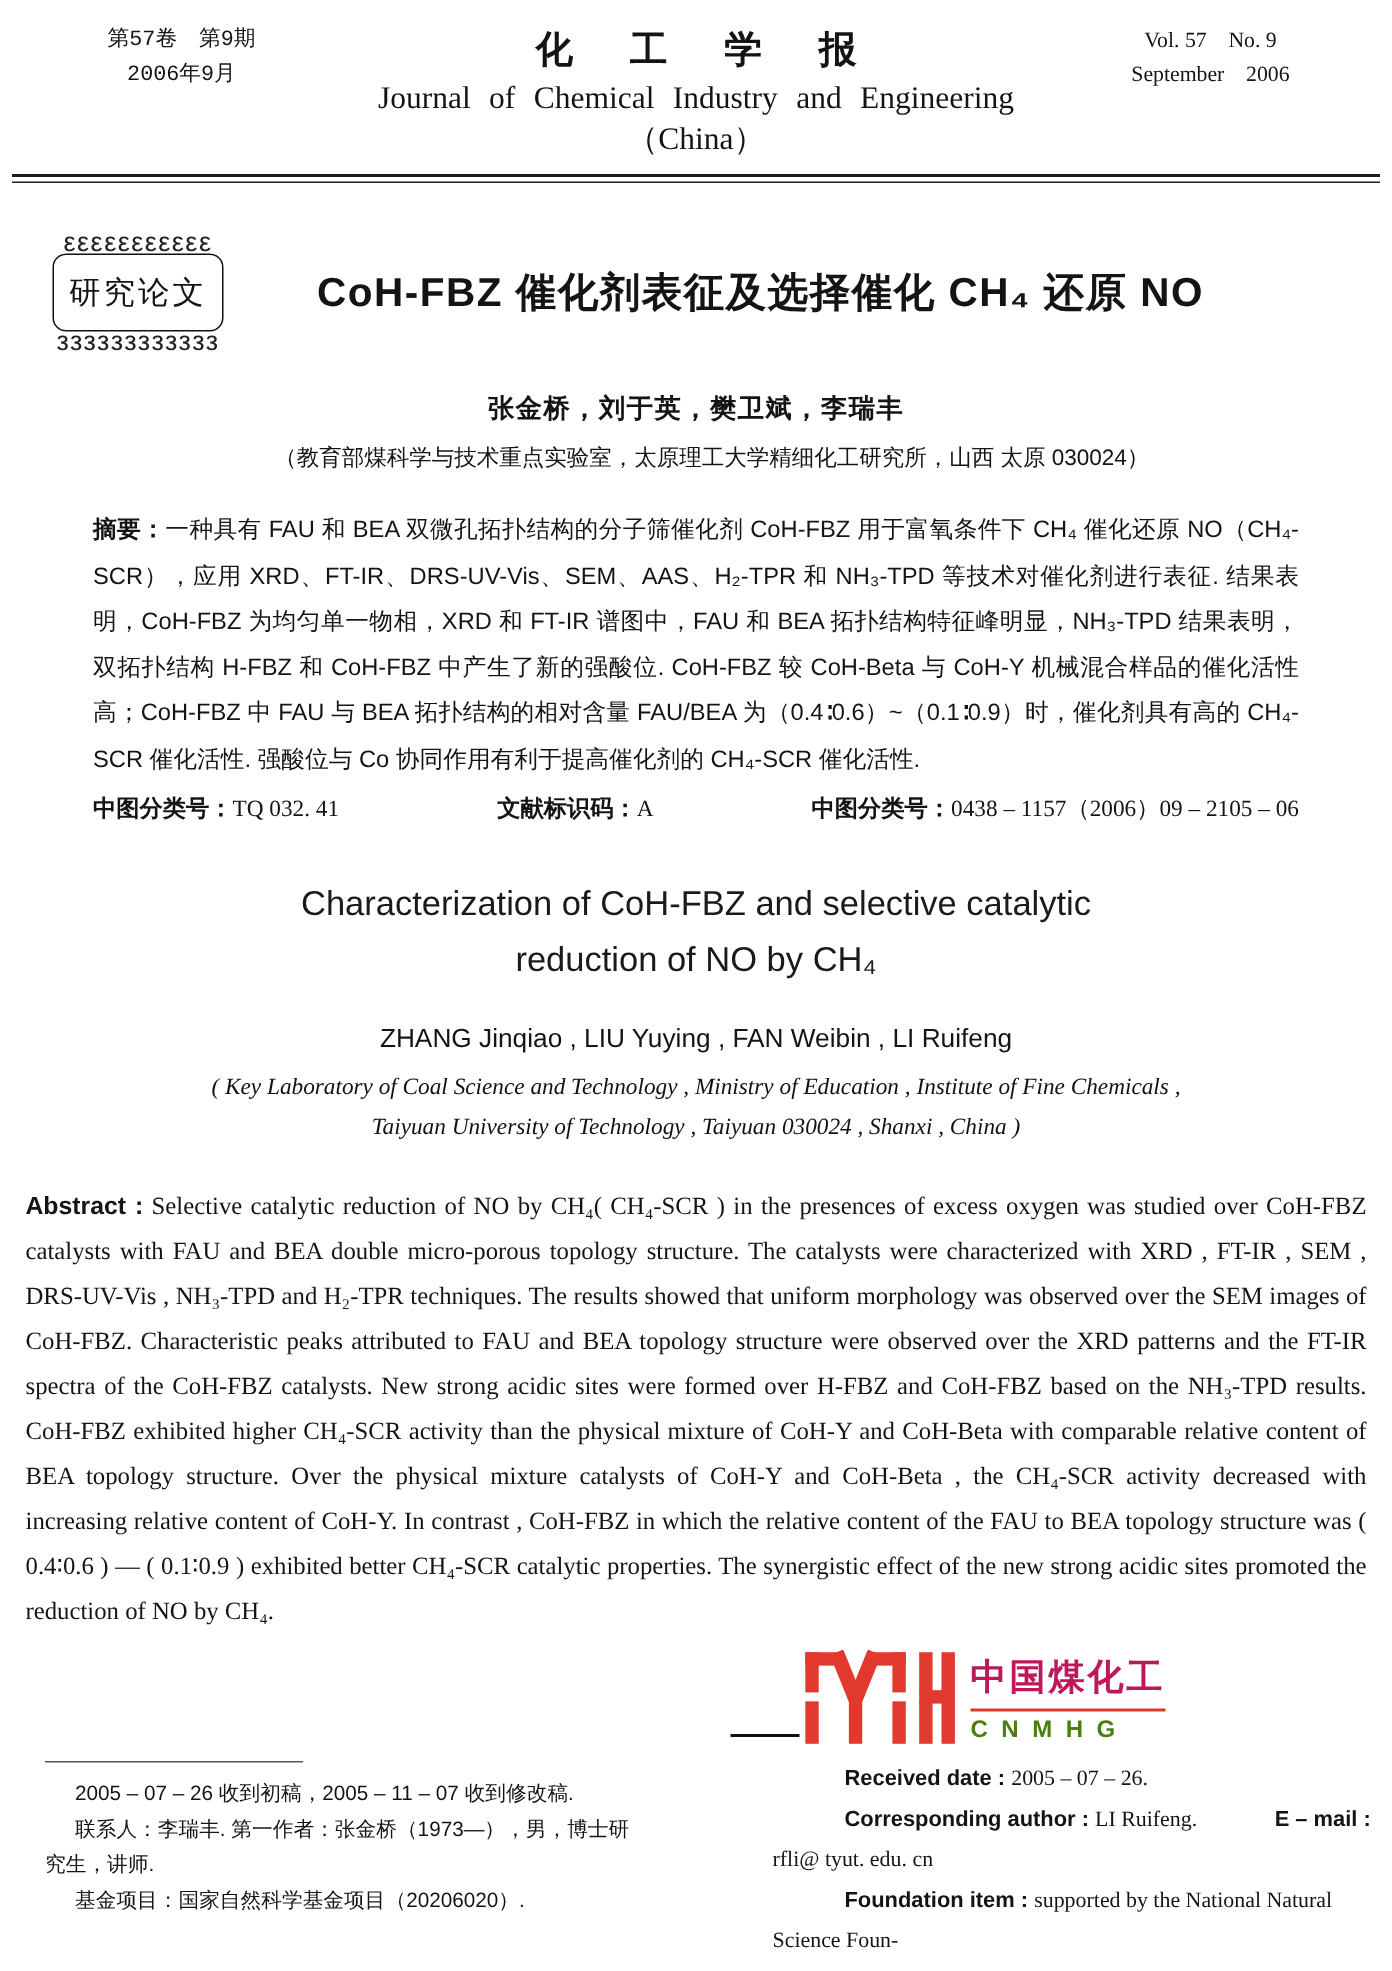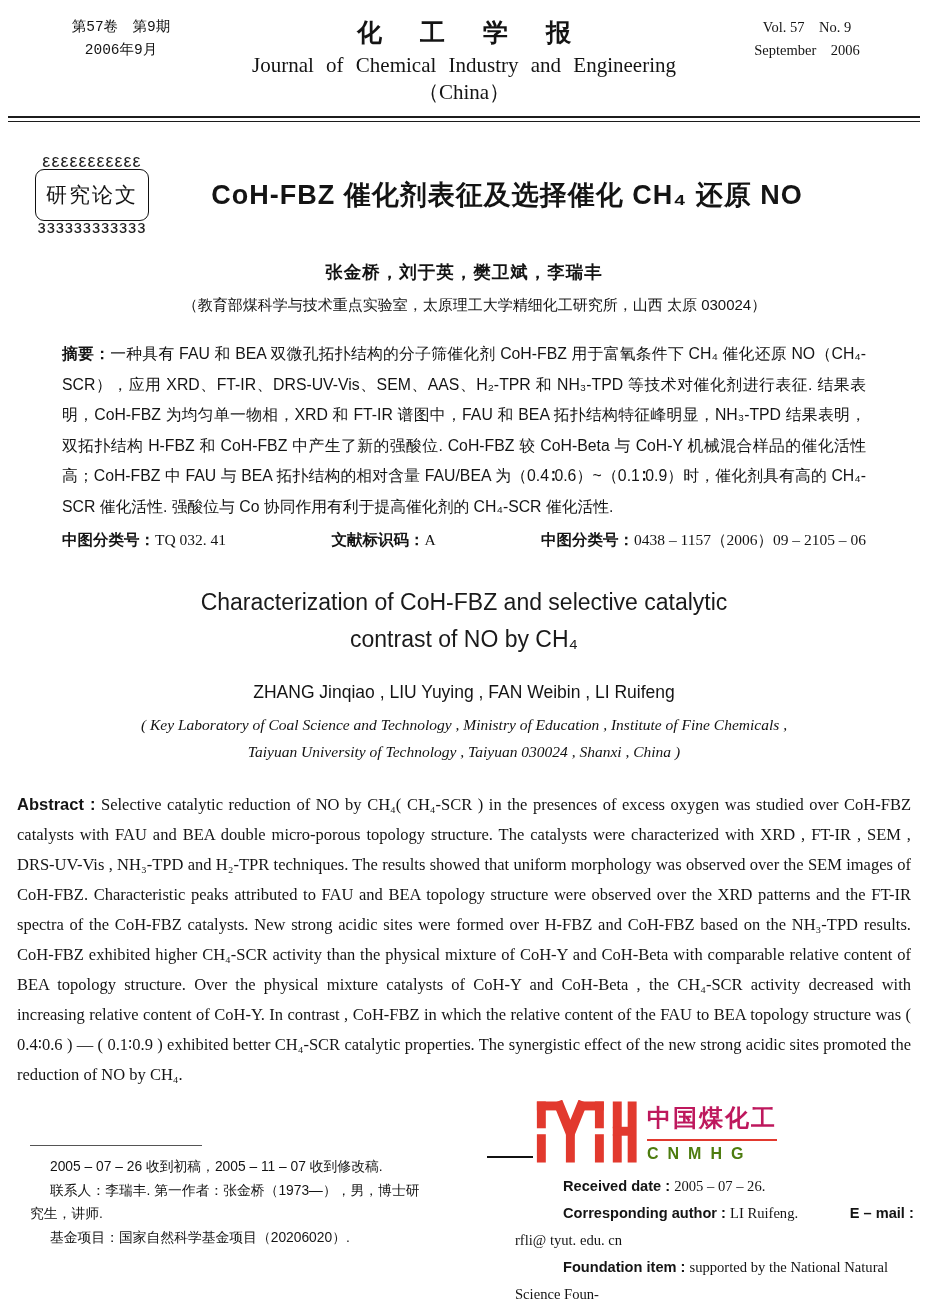--- a/index.html
+++ b/index.html
@@ -43,21 +43,21 @@
             font-style:italic;font-size:15.5px;line-height:27px;color:#111;}
 
   .en-abstract{margin:24px 17px 0 17px;font-family:"Liberation Serif",serif;
                font-size:16.5px;line-height:30px;text-align:justify;}
   .en-abstract .lbl,.en-kw .lbl{font-family:"Liberation Sans",sans-serif;font-weight:bold;
                font-style:normal;font-size:16.5px;}
   .en-kw{margin:16px 17px 0 17px;font-family:"Liberation Serif",serif;font-size:16.5px;}
 
   
   .bottom{position:absolute;left:0;top:1100px;width:928px;height:214px;}
-  .fn-left{position:absolute;left:30px;top:45px;width:438px;font-size:13.8px;line-height:23.5px;}
+  .fn-left{position:absolute;left:30px;top:74px;width:438px;font-size:13.8px;line-height:23.5px;}
   .fn-sep{border-top:1.2px solid #555;width:172px;margin-bottom:9px;}
   .fn-left .ind{padding-left:20px;}
   .fn-right{position:absolute;left:487px;top:0;width:430px;}
   .fn-right-lines{margin-top:9px;font-family:"Liberation Serif",serif;font-size:14.6px;line-height:27px;}
   .fn-right-lines .lbl{font-family:Liberation Sans, sans-serif;font-weight:bold;margin-left:48px;}
   .fn-right-lines .ind{padding-left:28px;}
 
   
   .logo-row{display:flex;align-items:flex-start;}
   .logo-line{width:46px;border-top:2px solid #111;margin-top:56px;}
@@ -104,21 +104,21 @@
 
 
   <div class="cn-class">
     <span><b>中图分类号：</b><span class="val">TQ 032. 41</span></span>
     <span><b>文献标识码：</b><span class="val">A</span></span>
     <span><b>中图分类号：</b><span class="val">0438 – 1157（2006）09 – 2105 – 06</span></span>
   </div>
 
   <div class="en-title">
     <div>Characterization of CoH-FBZ and selective catalytic</div>
-    <div>contrast of NO by CH₄</div>
+    <div>reduction of NO by CH₄</div>
   </div>
   <div class="en-authors">ZHANG Jinqiao , LIU Yuying , FAN Weibin , LI Ruifeng</div>
   <div class="en-affil">
     <div>( Key Laboratory of Coal Science and Technology , Ministry of Education , Institute of Fine Chemicals ,</div>
     <div>Taiyuan University of Technology , Taiyuan 030024 , Shanxi , China )</div>
   </div>
 
   <p class="en-abstract"><span class="lbl">Abstract :</span> <span>Selective catalytic reduction of NO by CH₄( CH₄-SCR ) in the presences of excess oxygen was studied over CoH-FBZ catalysts with FAU and BEA double micro-porous topology structure.  The catalysts were characterized with XRD , FT-IR , SEM , DRS-UV-Vis , NH₃-TPD and H₂-TPR techniques.  The results showed that uniform morphology was observed over the SEM images of CoH-FBZ. Characteristic peaks attributed to FAU and BEA topology structure were observed over the XRD patterns and the FT-IR spectra of the CoH-FBZ catalysts. New strong acidic sites were formed over H-FBZ and CoH-FBZ based on the NH₃-TPD results. CoH-FBZ exhibited higher CH₄-SCR activity than the physical mixture of CoH-Y and CoH-Beta with comparable relative content of BEA topology structure. Over the physical mixture catalysts of CoH-Y and CoH-Beta , the CH₄-SCR activity decreased with increasing relative content of CoH-Y. In contrast , CoH-FBZ in which the relative content of the FAU to BEA topology structure was ( 0.4∶0.6 ) — ( 0.1∶0.9 ) exhibited better CH₄-SCR catalytic properties. The synergistic effect of the new strong acidic sites promoted the reduction of NO by CH₄.</span></p>
 
 

